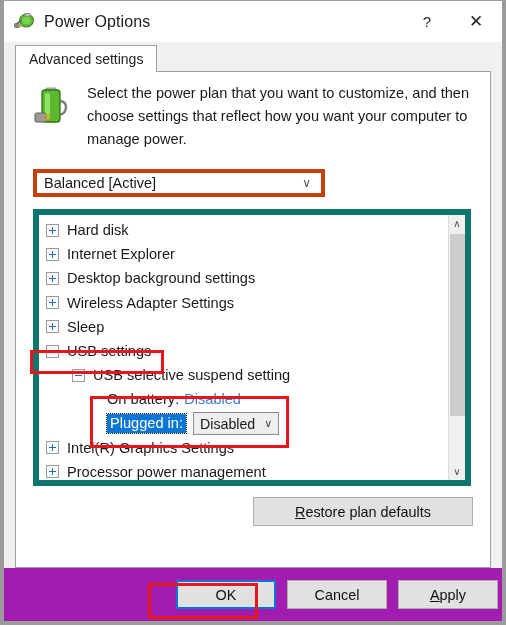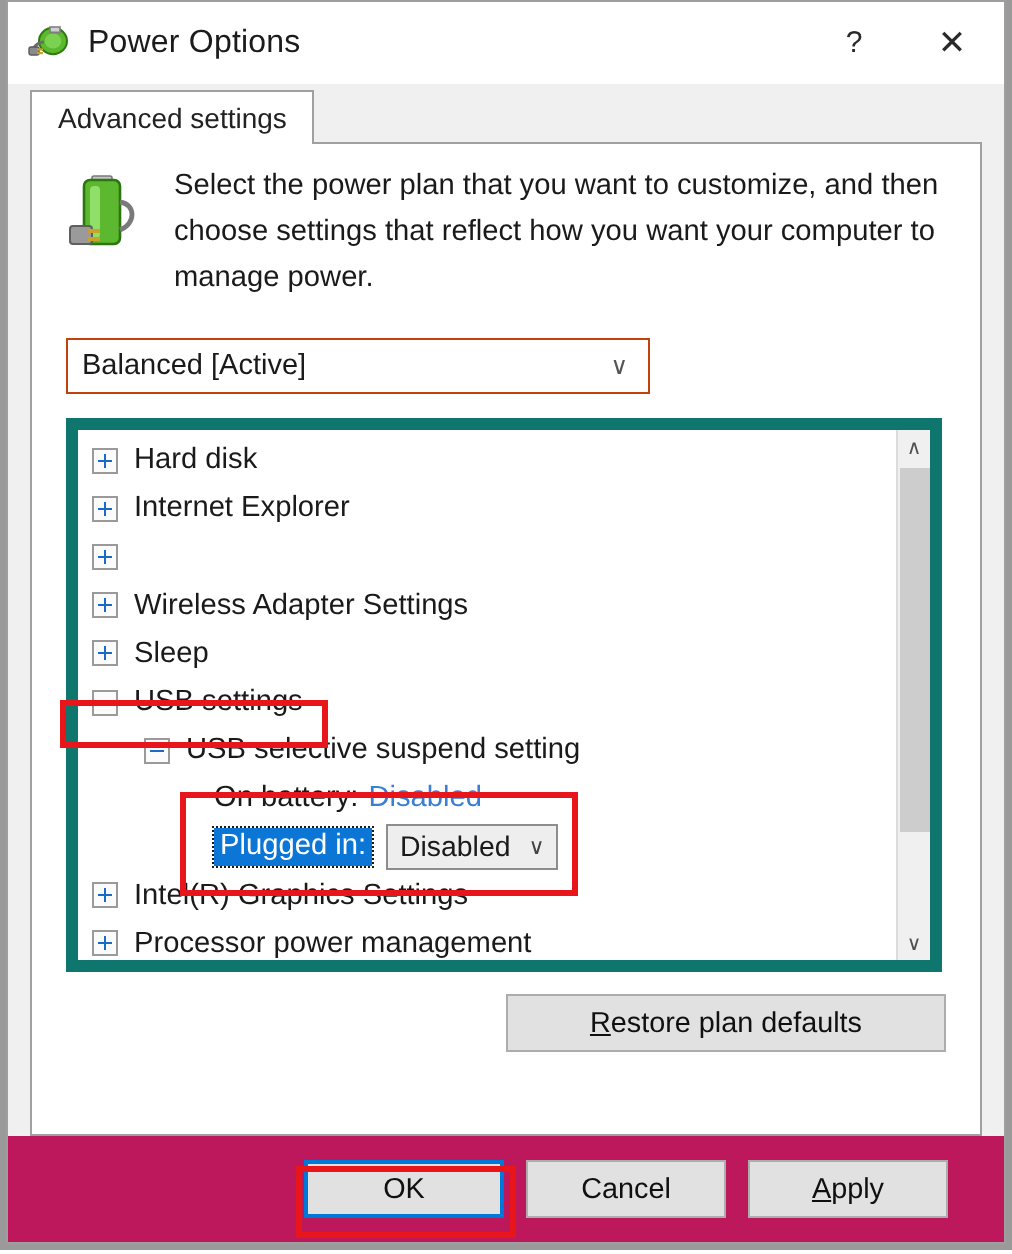--- a/index.html
+++ b/index.html
@@ -135,21 +135,21 @@
     color: #1a1a1a;
     padding-top: 2px;
   }
 
   
   .plan-combo {
     margin: 18px 0 0 17px;
     width: 292px;
     height: 28px;
     background: #ffffff;
-    border: 1px solid #c2410c;
+    border: 4px solid #c2410c;
     display: flex;
     align-items: center;
     box-sizing: border-box;
     font-size: 14.5px;
     color: #1a1a1a;
     position: relative;
     cursor: default;
   }
   .plan-combo .pc-label { padding-left: 7px; }
   .plan-combo .pc-arrow {
@@ -325,23 +325,23 @@
   .btn-restore { width: 220px; }
   .acc { text-decoration: underline; }
 
   
   .footer {
     height: 53px;
     flex: 0 0 auto;
     display: flex;
     align-items: center;
     justify-content: flex-end;
-    padding-right: 28px;
+    padding-right: 4px;
     gap: 11px;
-    background: #be185d;
+    background: #a21caf;
   }
   .btn-ok {
     width: 100px;
     border: 2px solid #0078d7;
   }
   .btn-cancel { width: 100px; }
   .btn-apply  { width: 100px; }
 
   
   .annot {
@@ -416,20 +416,21 @@
             <span>Hard disk</span>
           </div>
 
           <div class="tree-row indent1">
             <span class="expander plus"></span>
             <span>Internet Explorer</span>
           </div>
 
           <div class="tree-row indent1">
             <span class="expander plus"></span>
+            <span>Desktop background settings</span>
           </div>
 
           <div class="tree-row indent1">
             <span class="expander plus"></span>
             <span>Wireless Adapter Settings</span>
           </div>
 
           <div class="tree-row indent1">
             <span class="expander plus"></span>
             <span>Sleep</span>

